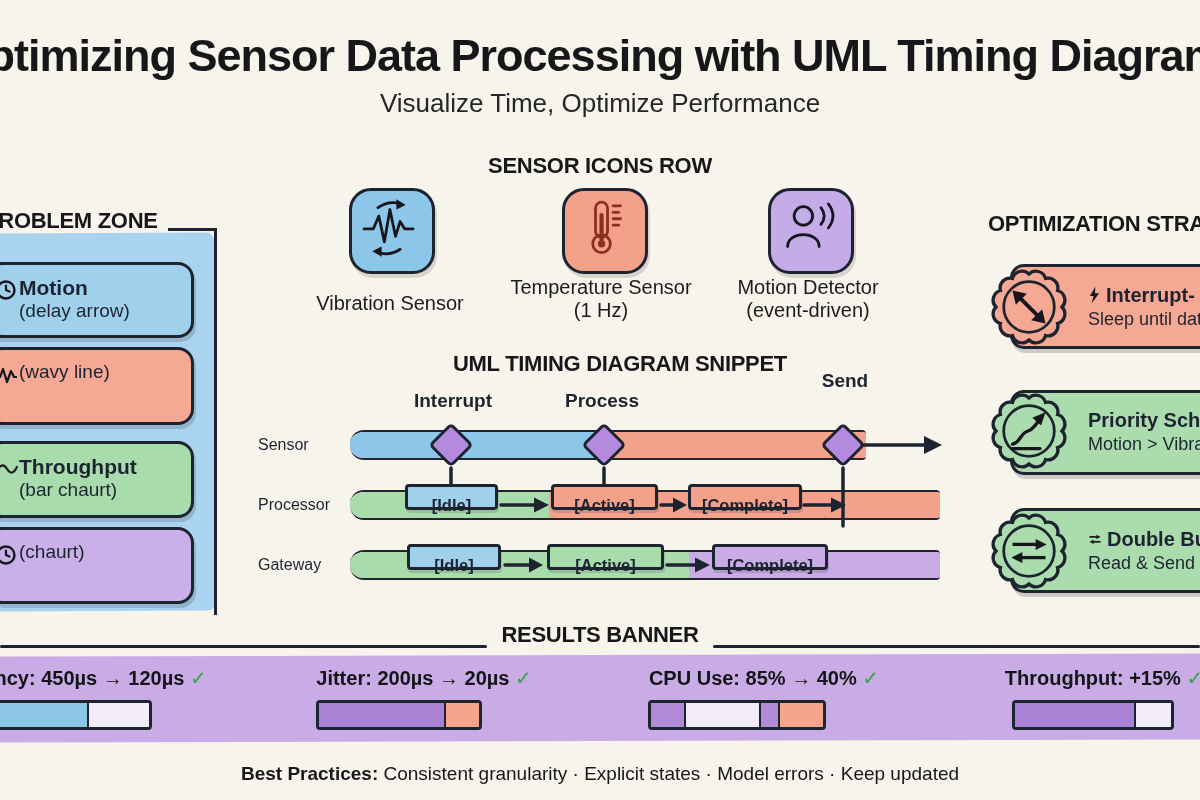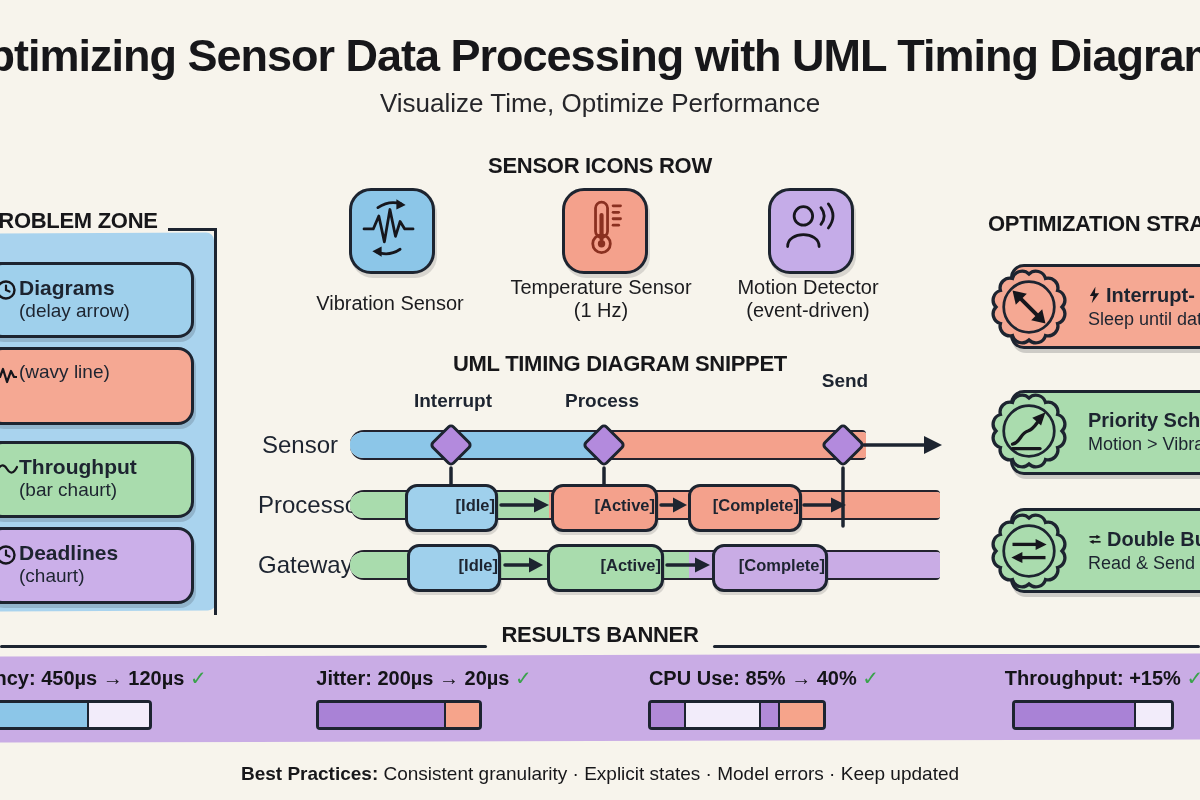--- a/index.html
+++ b/index.html
@@ -18,26 +18,26 @@
   .tile{width:80px;height:80px;border:3px solid #1d2430;border-radius:22px;box-shadow:2px 4px 0 rgba(40,40,50,.15)}
   .sensor-label{width:240px;text-align:center;font-size:20px;font-weight:500;line-height:23px;color:#1b1b1e}
   
   .pz-panel{border-radius:8px;transform:rotate(-.3deg)}
   .pz-bracket{border-top:3.5px solid #1d2430;border-right:3.5px solid #1d2430}
   .card{left:-14px;width:208px;border:3px solid #1d2430;border-radius:16px;box-shadow:2px 4px 0 rgba(40,40,50,.18);padding:11px 0 0 30px;box-sizing:border-box}
   .card .lbl{font-size:21px;font-weight:bold;line-height:24px}
   .card .sub{font-size:19px;line-height:22px}
   .card .cicon{position:absolute;left:6px;top:14px}
   
-  .lifeline-label{width:80px;text-align:right;font-size:24px;font-weight:500;line-height:28px}
+  .lifeline-label{width:80px;font-size:16px;font-weight:500;line-height:28px}
   .event-label{font-size:19px;font-weight:600}
   .track{height:30px;border-top:2.5px solid #23232e;border-bottom:2.5px solid #23232e;border-radius:14px 4px 4px 14px;display:flex;overflow:hidden;box-sizing:border-box}
   .tseg{height:100%}
   .diamond{width:32px;height:32px;border:3px solid #1d2430;border-radius:5px;transform:rotate(45deg);box-sizing:border-box}
-  .sbox{height:48px;border:3px solid #1d2430;border-radius:12px;box-sizing:border-box;text-align:right;font-size:16.5px;font-weight:bold;line-height:36px;box-shadow:1px 3px 0 rgba(40,40,50,.15)}
+  .sbox{height:26px;border:3px solid #1d2430;border-radius:4px;box-sizing:border-box;text-align:center;font-size:16.5px;font-weight:bold;line-height:36px;box-shadow:1px 3px 0 rgba(40,40,50,.15)}
   
   .pill{left:1010px;width:240px;height:85px;border:3px solid #1d2430;border-radius:14px;box-shadow:2px 4px 0 rgba(40,40,50,.2);box-sizing:border-box}
   .badge-text{left:1088px;width:200px}
   .badge-text .t1{font-size:20px;font-weight:bold;line-height:24px;display:flex;align-items:center;gap:5px}
   .badge-text .t2{font-size:18px;line-height:24px}
   .rosette{left:985px;width:88px;height:88px}
   
   .banner{left:-8px;top:655px;width:1216px;height:86px;transform:rotate(-.15deg)}
   .rline{top:645px;height:3px;background:#1d2430;border-radius:2px}
   .ritem-text{top:666px;font-size:20px;font-weight:bold;color:#141418}
@@ -103,21 +103,21 @@
 <div class="abs pz-panel" style="left: -30px; top: 233px; width: 245px; height: 378px; background: rgb(169, 211, 238);"></div>
 <div class="abs pz-bracket" style="left:168px;top:228px;width:46px;height:384px"></div>
 
 <div class="abs card" style="top: 262px; height: 76px; background: rgb(159, 208, 236);">
   <span class="cicon">
     <svg width="22" height="22" viewBox="0 0 22 22">
         <circle cx="11" cy="11" r="8.5" fill="none" stroke="#16161c" stroke-width="2.4"></circle>
         <polyline points="11,6.5 11,11 14.5,12.5" fill="none" stroke="#16161c" stroke-width="2.2" stroke-linecap="round"></polyline>
       </svg>
   </span>
-  <div class="lbl">Diagrams</div>
+  <div class="lbl">Motion</div>
   <div class="sub">(delay arrow)</div>
 </div>
 
 <div class="abs card" style="top: 347px; height: 78px; background: rgb(245, 168, 147);">
   <span class="cicon">
     <svg width="24" height="22" viewBox="0 0 24 22">
         <polyline points="2,13 5,13 8,5 12,18 16,7 19,13 22,13" fill="none" stroke="#16161c" stroke-width="2.2" stroke-linejoin="round"></polyline>
       </svg>
   </span>
   <div class="sub">(wavy line)</div>
@@ -133,21 +133,20 @@
   <div class="sub">(bar chaurt)</div>
 </div>
 
 <div class="abs card" style="top: 527px; height: 77px; background: rgb(203, 175, 233);">
   <span class="cicon">
     <svg width="22" height="22" viewBox="0 0 22 22">
         <circle cx="11" cy="11" r="8.5" fill="none" stroke="#16161c" stroke-width="2.4"></circle>
         <polyline points="11,6.5 11,11 14.5,12.5" fill="none" stroke="#16161c" stroke-width="2.2" stroke-linecap="round"></polyline>
       </svg>
   </span>
-  <div class="lbl">Deadlines</div>
   <div class="sub">(chaurt)</div>
 </div>
 
 <div class="abs h center nowrap" style="top:351px;left:620px">UML TIMING DIAGRAM SNIPPET</div>
 
 <div class="abs event-label center nowrap" style="left:453px;top:390px">Interrupt</div>
 <div class="abs event-label center nowrap" style="left:602px;top:390px">Process</div>
 <div class="abs event-label center nowrap" style="left:845px;top:370px">Send</div>
 
 <div class="abs lifeline-label" style="left:258px;top:431px">Sensor</div>

